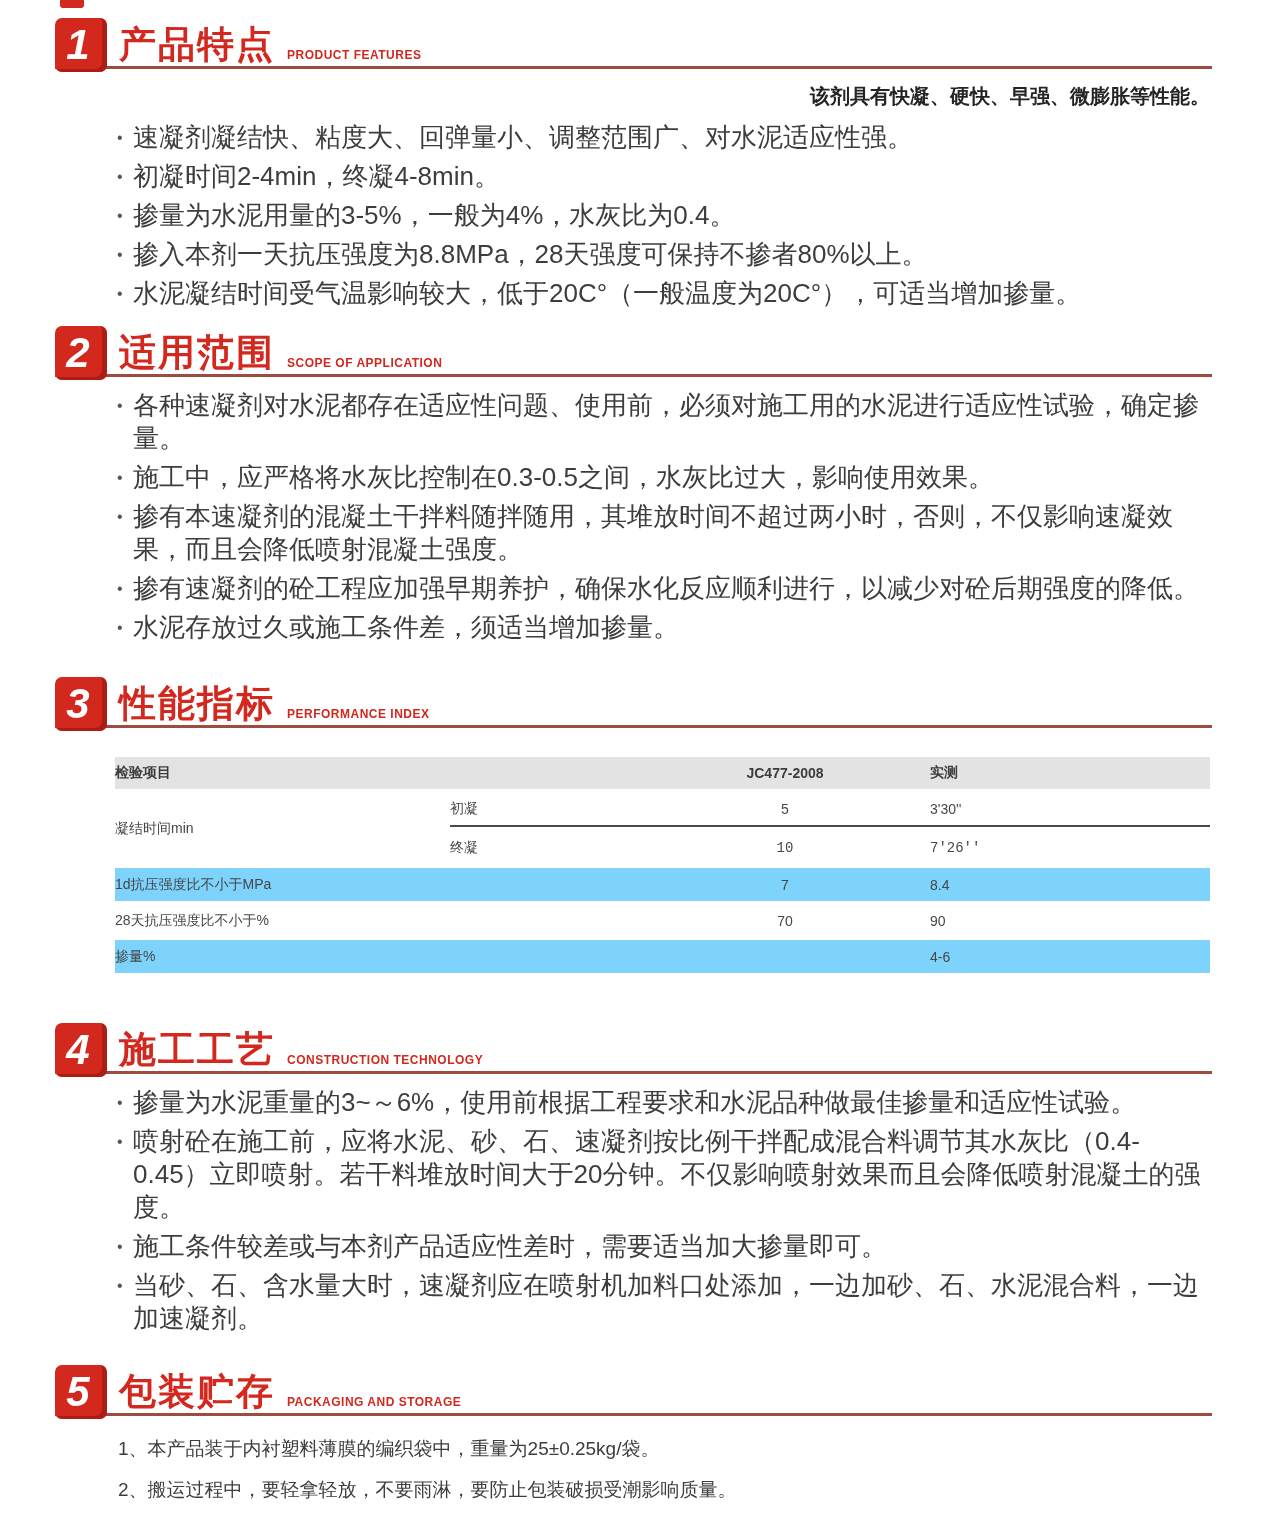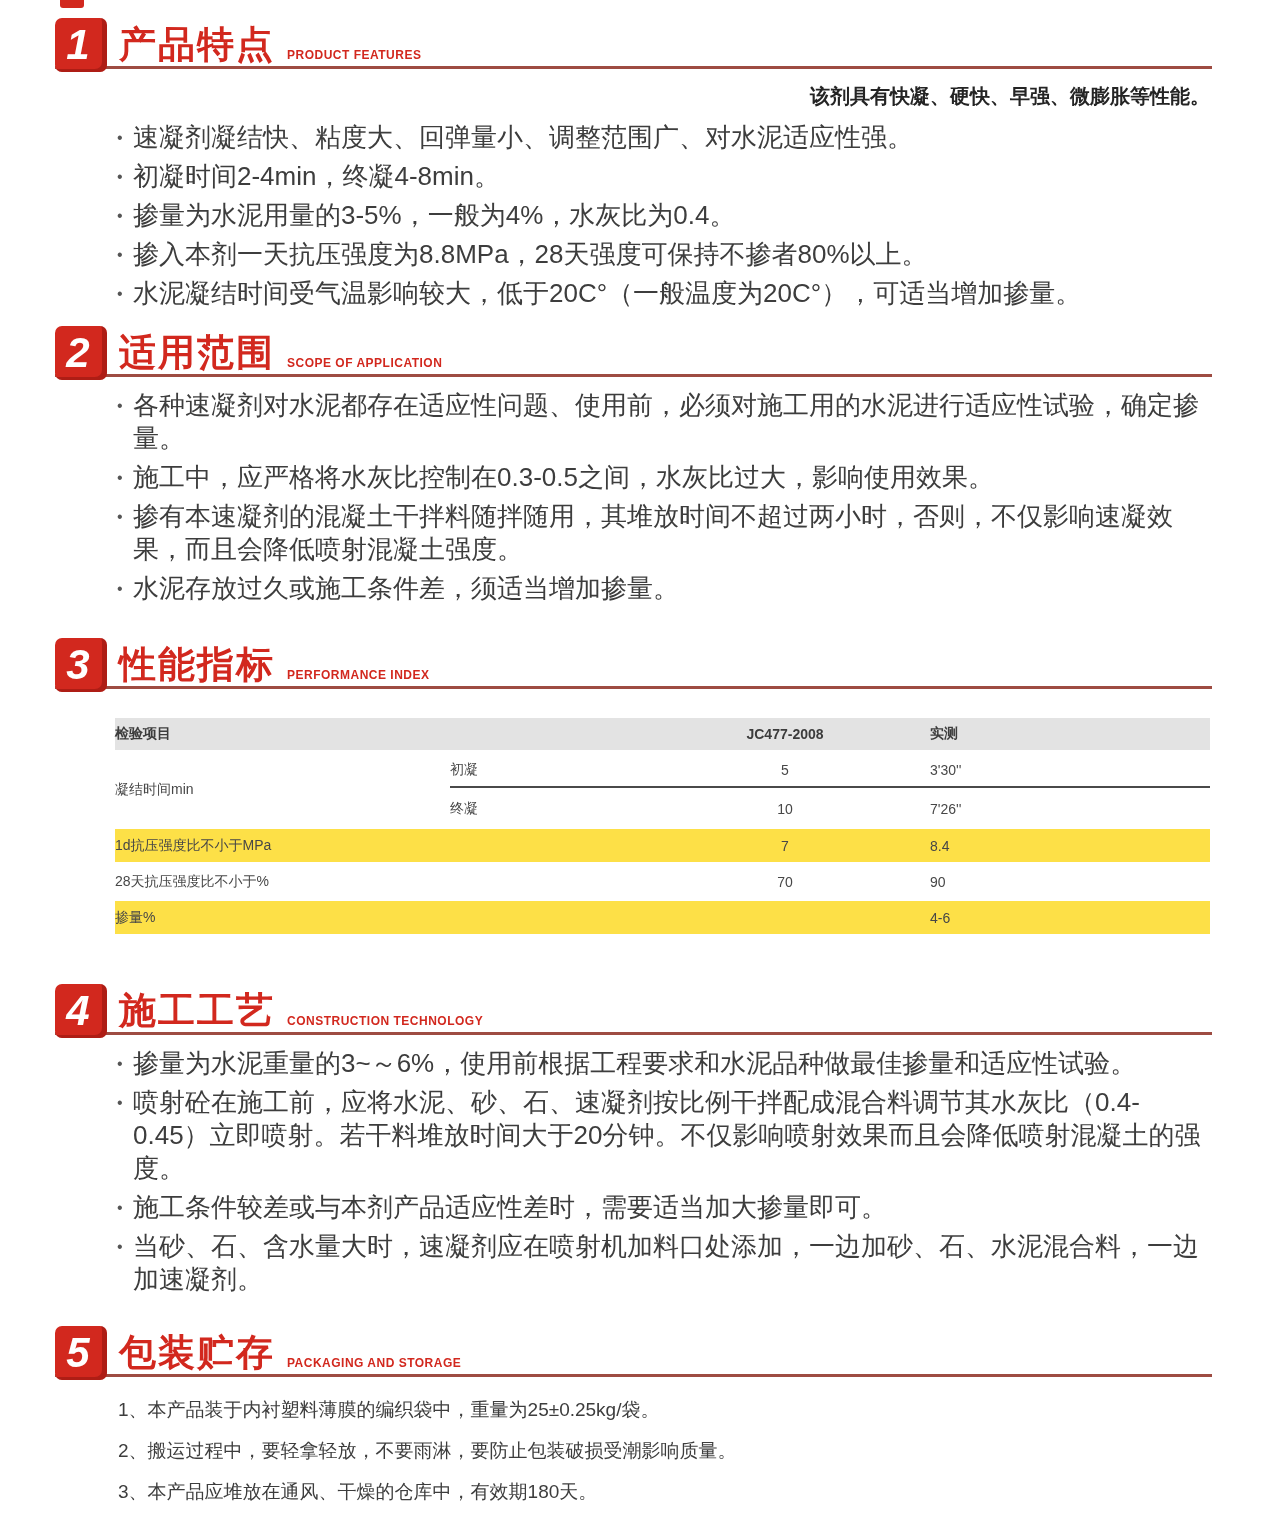--- a/index.html
+++ b/index.html
@@ -68,30 +68,30 @@
     width:1095px;
     border-collapse:separate; border-spacing:0 3px;
     font-size:14px; color:#474747;
     table-layout:fixed;
   }
   table.perf col.c1 { width:335px; }
   table.perf col.c2 { width:190px; }
   table.perf col.c3 { width:290px; }
   table.perf col.c4 { width:280px; }
   table.perf td { padding:0; vertical-align:middle; height:33px; }
-  table.perf tr.gray td { background:#fde047; }
+  table.perf tr.gray td { background:#7dd3fc; }
   table.perf tr.head td { background:#e3e3e3; height:32px; font-weight:bold; color:#3c3c3c; }
   td.cell-item { padding-left:15px; text-align:left; }
   td.cell-sub  { padding-left:55px; text-align:left; }
   td.cell-jc   { text-align:center; }
   td.cell-meas { padding-left:100px; text-align:left; }
   tr.r-initial td.cell-sub,
   tr.r-initial td.cell-jc,
   tr.r-initial td.cell-meas { border-bottom:2px solid #4a4a4a; height:35px; }
-  tr.r-final td { height:35px; }
+  tr.r-final td { height:35px;font-family:Liberation Mono, monospace; }
 
   ol.pack { margin:16px 70px 0 118px; list-style:none; }
   ol.pack li { font-size:19px; line-height:33px; color:#3d3d3d; margin-top:8px; }
 </style>
 </head>
 <body>
 
 <div class="top-fragment"></div>
 
 <div class="section sec1">
@@ -113,20 +113,21 @@
 <div class="section sec2">
   <div class="sec-header">
     <div class="badge">2</div>
     <div class="title-zh">适用范围</div>
     <div class="title-en">SCOPE OF APPLICATION</div>
   </div>
   <ul class="bullets">
     <li>各种速凝剂对水泥都存在适应性问题、使用前，必须对施工用的水泥进行适应性试验，确定掺量。</li>
     <li>施工中，应严格将水灰比控制在0.3-0.5之间，水灰比过大，影响使用效果。</li>
     <li>掺有本速凝剂的混凝土干拌料随拌随用，其堆放时间不超过两小时，否则，不仅影响速凝效果，而且会降低喷射混凝土强度。</li>
+    <li>掺有速凝剂的砼工程应加强早期养护，确保水化反应顺利进行，以减少对砼后期强度的降低。</li>
     <li>水泥存放过久或施工条件差，须适当增加掺量。</li>
   </ul>
 </div>
 
 <div class="section sec3">
   <div class="sec-header">
     <div class="badge">3</div>
     <div class="title-zh">性能指标</div>
     <div class="title-en">PERFORMANCE INDEX</div>
   </div>

